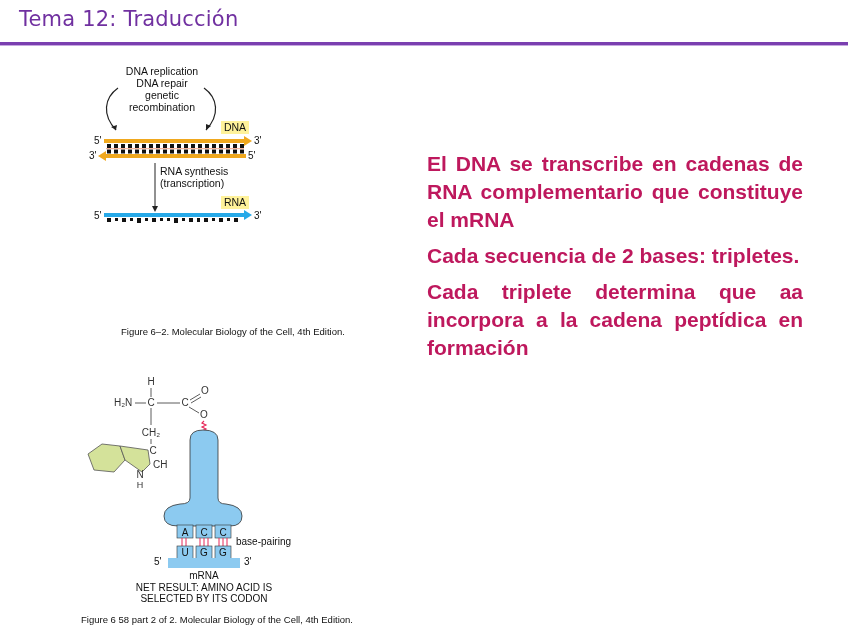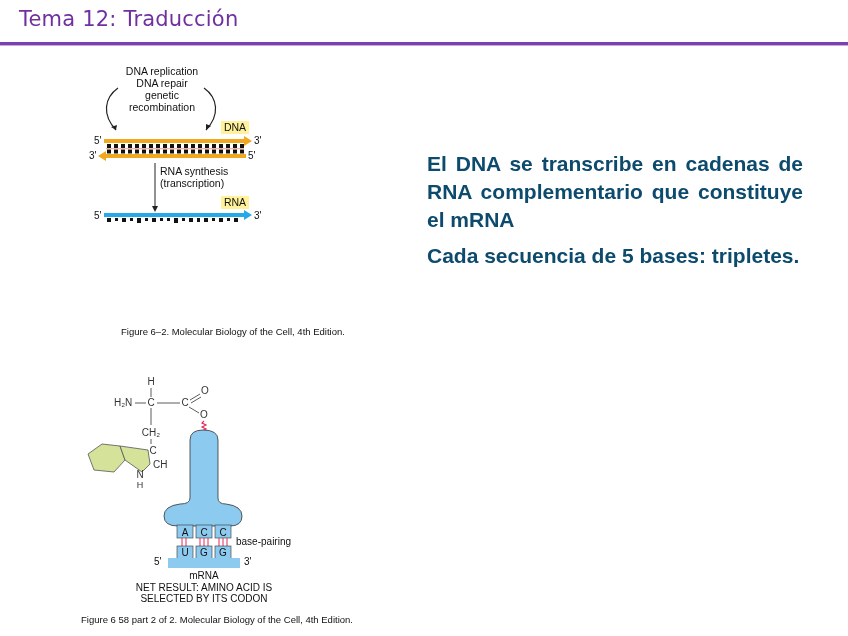--- a/index.html
+++ b/index.html
@@ -4,21 +4,21 @@
 <style>
   html, body { margin:0; padding:0; }
   body { width:848px; height:636px; background:#ffffff; position:relative; overflow:hidden; font-family:"DejaVu Sans", sans-serif; }
   .title { position:absolute; left:19px; top:7px; font-family:"DejaVu Sans", sans-serif; font-size:21px; color:#7030a0; letter-spacing:0.2px; }
   .title-rule { position:absolute; left:0; top:42px; width:848px; height:3px; background:#7a3fb0; }
   .title-rule2 { position:absolute; left:0; top:45px; width:848px; height:1px; background:#c7a8e0; }
 
   .fig { position:absolute; }
   .caption { position:absolute; font-family:"Liberation Sans", sans-serif; font-size:9.5px; color:#111; white-space:nowrap;padding-left:44px; }
 
-  .bullets { position:absolute; left:427px; top:150px; width:376px; font-family:"Liberation Sans", sans-serif; font-weight:bold; font-size:21px; line-height:28px; color:#0c4a6e; }
+  .bullets { position:absolute; left:427px; top:150px; width:376px; font-family:"Liberation Sans", sans-serif; font-weight:bold; font-size:21px; line-height:28px; color:#be185d; }
   .bullets p { margin:0 0 8px 0; text-align:justify; text-align-last:left; }
   svg text { font-family:"Liberation Sans", sans-serif; }
 </style>
 </head>
 <body>
 
 <div class="title">Tema 12: Traducción</div>
 <div class="title-rule"></div>
 <div class="title-rule2"></div>
 
@@ -192,14 +192,15 @@
   <text x="74" y="195" font-size="10" fill="#111">5'</text>
   <text x="164" y="195" font-size="10" fill="#111">3'</text>
   <text x="124" y="209" font-size="10" text-anchor="middle" fill="#111">mRNA</text>
   <text x="124" y="221" font-size="10" text-anchor="middle" fill="#111">NET RESULT: AMINO ACID  IS</text>
   <text x="124" y="232" font-size="10" text-anchor="middle" fill="#111">SELECTED BY ITS CODON</text>
 </svg>
 <div class="caption" style="left:37px;top:614px;">Figure 6  58 part 2 of 2. Molecular Biology of the Cell, 4th Edition.</div>
 
 <div class="bullets">
   <p>El DNA se transcribe en cadenas de RNA complementario que constituye el mRNA</p>
-  <p>Cada secuencia de 5 bases: tripletes.</p>
+  <p>Cada secuencia de 2 bases: tripletes.</p>
+  <p>Cada triplete determina que aa incorpora a la cadena peptídica en formación</p>
 </div>
 
 </body></html>

